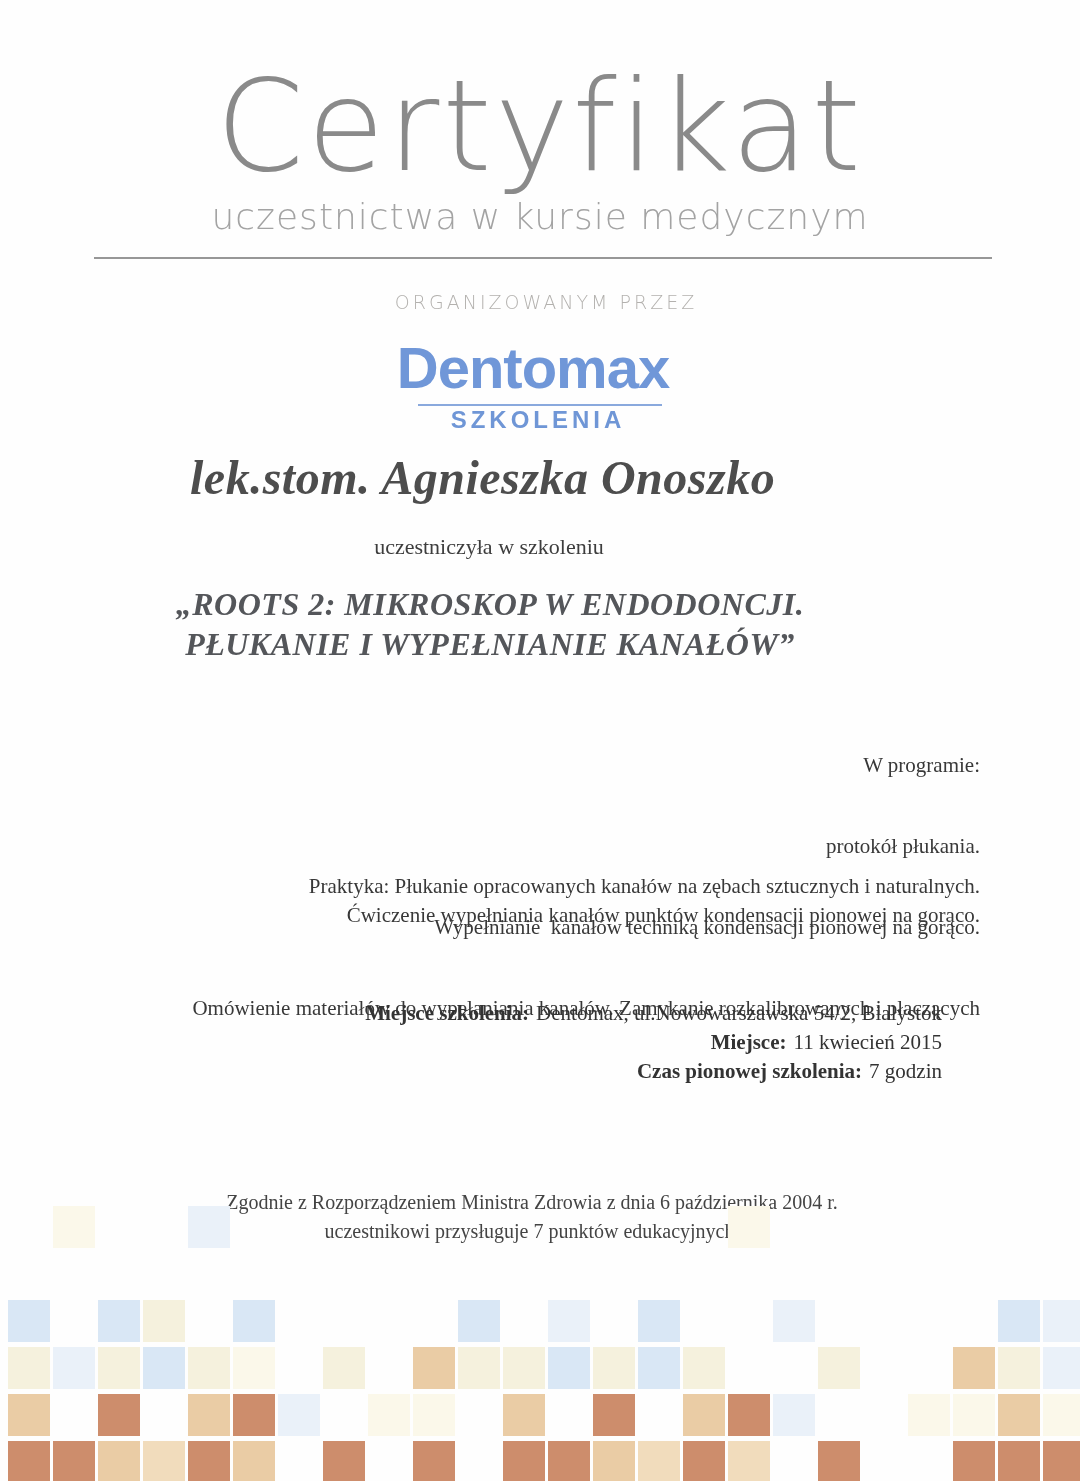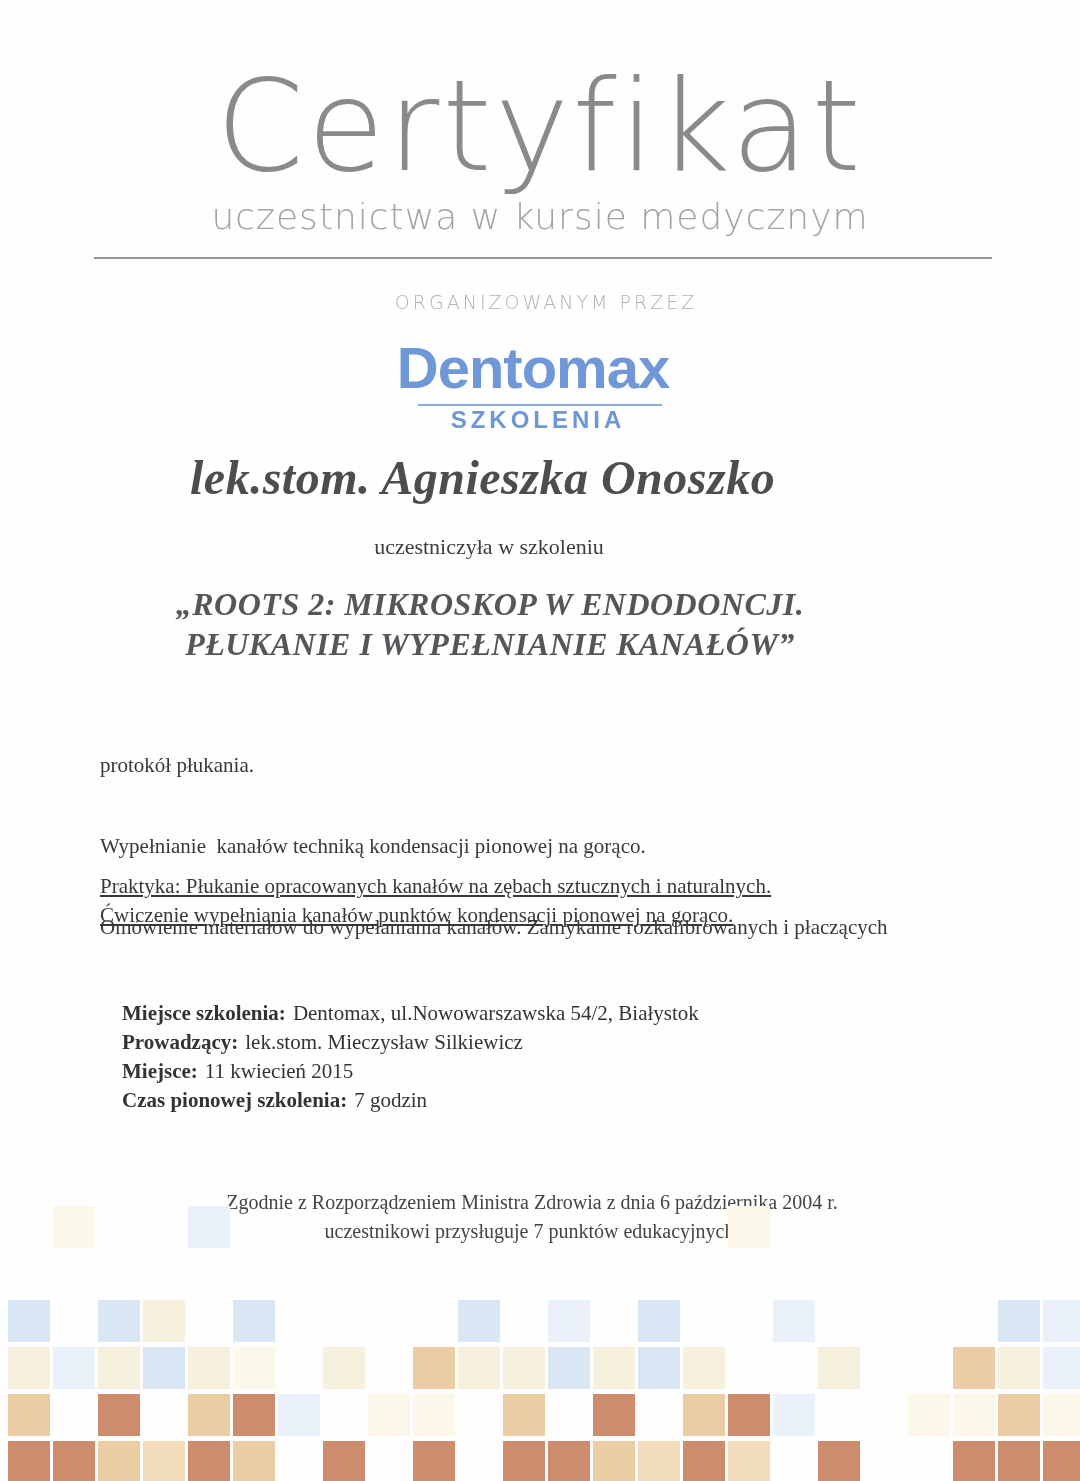--- a/index.html
+++ b/index.html
@@ -1,21 +1,21 @@
 <!DOCTYPE html>
 <html><head>
 <meta charset="utf-8">
 <style>
   html,body{margin:0;padding:0;background:#e8e8e8;}
   .page{
     position:relative;width:1080px;height:1481px;margin:0 auto;
     background:#fefefe;overflow:hidden;
     font-family:"Liberation Serif",serif;color:#3a3a3a;
   }
-  .abs{position:absolute;}
+  .abs{position:absolute;text-align:right;}
   .center-row{left:0;width:1080px;text-align:center;}
   
   .cert-title{
     top:58px;font-family:"DejaVu Sans ExtraLight","DejaVu Sans","Liberation Sans",sans-serif;
     font-weight:100;font-size:126px;letter-spacing:3px;color:#8a8a8a;line-height:1.1;
   }
   .cert-subtitle{
     top:196px;font-family:"DejaVu Sans ExtraLight","DejaVu Sans","Liberation Sans",sans-serif;
     font-weight:200;font-size:36px;letter-spacing:1px;color:#a3a3a3;
   }
@@ -40,21 +40,21 @@
     letter-spacing:0.5px;
   }
   .took-part{top:534px;font-size:22px;color:#3d3d3d;transform:translateX(-51px);}
   .course-title{
     top:584px;font-size:32px;font-weight:bold;font-style:italic;color:#54565a;
     line-height:40px;transform:translateX(-50px);letter-spacing:0.5px;
   }
   
   .program{top:698px;left:100px;width:880px;font-size:21px;line-height:27px;color:#383838;white-space:pre-wrap;}
   .program .indent{padding-left:22px;}
-  .practice{top:872px;left:100px;width:880px;font-size:21px;line-height:29px;color:#383838;text-decoration:underline;}
+  .practice{top:872px;left:100px;width:880px;font-size:21px;line-height:29px;color:#383838;}
   .details{top:999px;left:122px;width:820px;font-size:21px;line-height:29px;color:#333;}
   .details .lbl{font-weight:bold;margin-right:7px;}
   .footer-note{top:1188px;font-size:20px;line-height:29px;color:#444;transform:translateX(-8px);}
   
   #mosaic .tile{position:absolute;width:42px;height:42px;}
 </style>
 </head>
 <body>
 
 <div class="page">
@@ -76,36 +76,34 @@
   <div class="abs participant">lek.stom. Agnieszka Onoszko</div>
 
   <div class="abs center-row took-part">uczestniczyła w szkoleniu</div>
 
   <div class="abs center-row course-title">
     <div>„ROOTS 2: MIKROSKOP W ENDODONCJI.</div>
     <div>PŁUKANIE I WYPEŁNIANIE KANAŁÓW”</div>
   </div>
 
   <div class="abs program">
+    <div class="indent">W programie:</div>
     <div>protokół płukania.</div>
     <div>Wypełnianie  kanałów techniką kondensacji pionowej na gorąco.</div>
     <div>Omówienie materiałów do wypełaniania kanałów. Zamykanie rozkalibrowanych i płaczących</div>
   </div>
 
   <div class="abs practice">
     <div>Praktyka: Płukanie opracowanych kanałów na zębach sztucznych i naturalnych.</div>
     <div>Ćwiczenie wypełniania kanałów punktów kondensacji pionowej na gorąco.</div>
   </div>
 
   <div class="abs details">
     <div>
       <span class="lbl">Miejsce szkolenia:</span><span>Dentomax, ul.Nowowarszawska 54/2, Białystok</span>
-    </div>
-    <div>
-      <span class="lbl">Prowadzący:</span><span>lek.stom. Mieczysław Silkiewicz</span>
     </div>
     <div>
       <span class="lbl">Miejsce:</span><span>11 kwiecień 2015</span>
     </div>
     <div>
       <span class="lbl">Czas pionowej szkolenia:</span><span>7 godzin</span>
     </div>
   </div>
 
   <div class="abs center-row footer-note">

